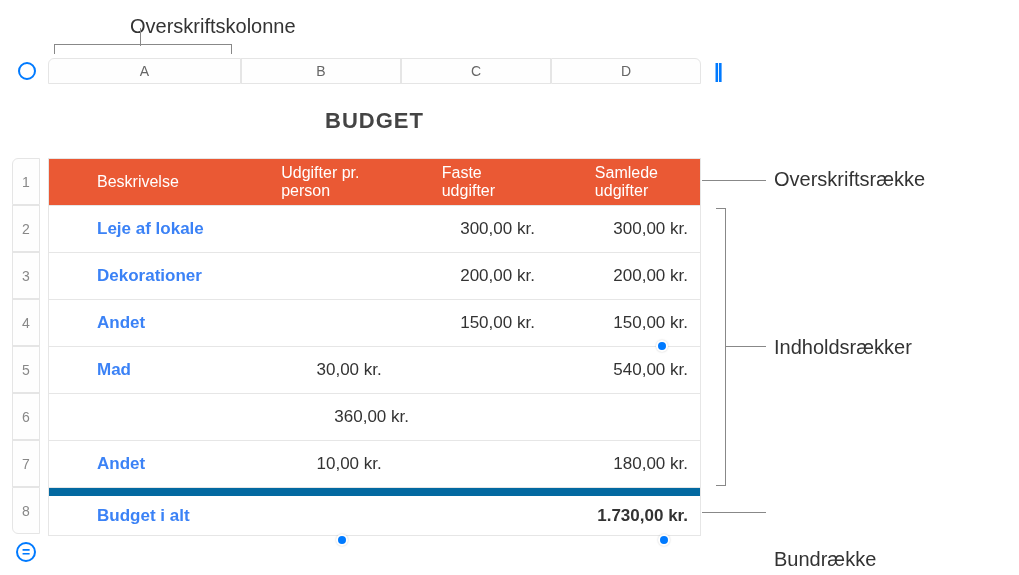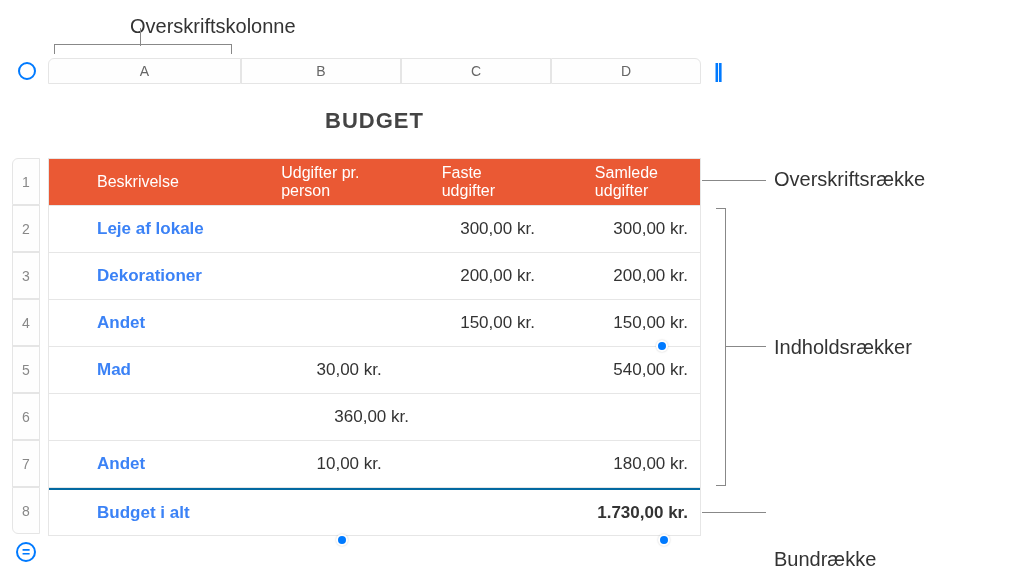--- a/index.html
+++ b/index.html
@@ -165,21 +165,21 @@
 
     .row.header {
       background: #ea5934;
       color: #fff;
     }
     .row.header .cell { color: #fff; font-weight: 500; font-size: 16px; }
     .row.header .cell.a { font-weight: 500; }
     .row.header .cell.b, .row.header .cell.c, .row.header .cell.d { justify-content: flex-end; }
 
     .row.footer {
-      border-top: 2px solid #0369a1;
+      border-top: 8px solid #0369a1;
       text-align: center;
     }
     .row.footer .cell.d { font-weight: 600; }
 
     
     .sel-dot {
       position: absolute;
       width: 12px;
       height: 12px;
       background: #007aff;

